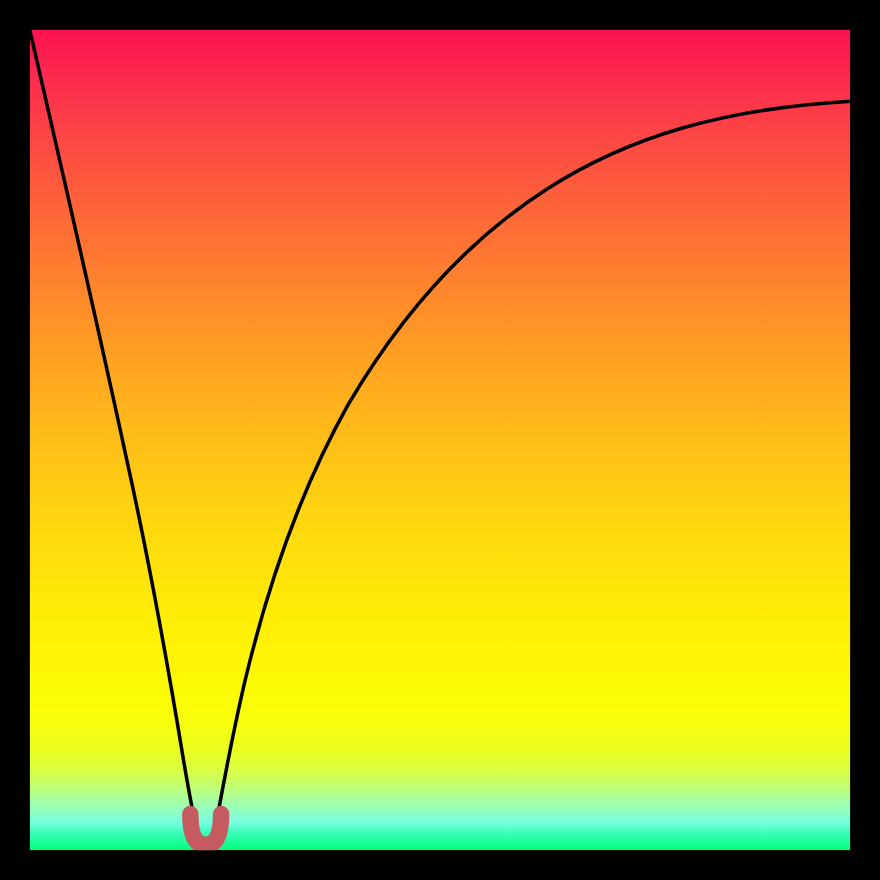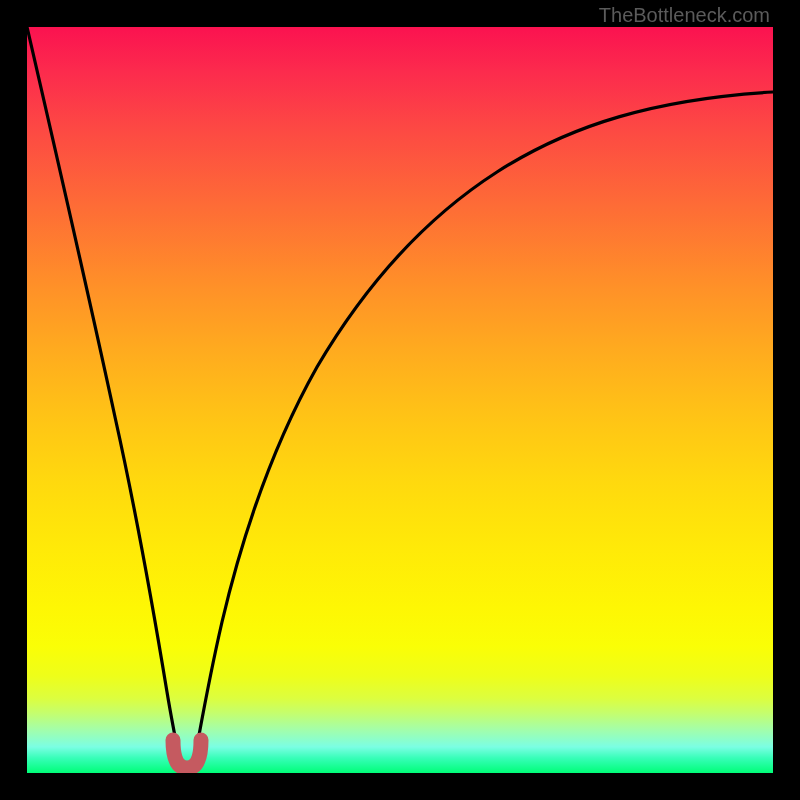--- a/index.html
+++ b/index.html
@@ -99,14 +99,13 @@
       </g>
 
       <g>
         <path d="M 146 713
                  Q 146 741, 160 741
                  Q 174 741, 174 713" fill="none" stroke="#c55a60" stroke-width="15" stroke-linecap="round" stroke-linejoin="round"></path>
       </g>
     </svg>
   </div>
 
-  <div class="watermark">TheBottleneck.com</div>
 </div>
 
 </body></html>

